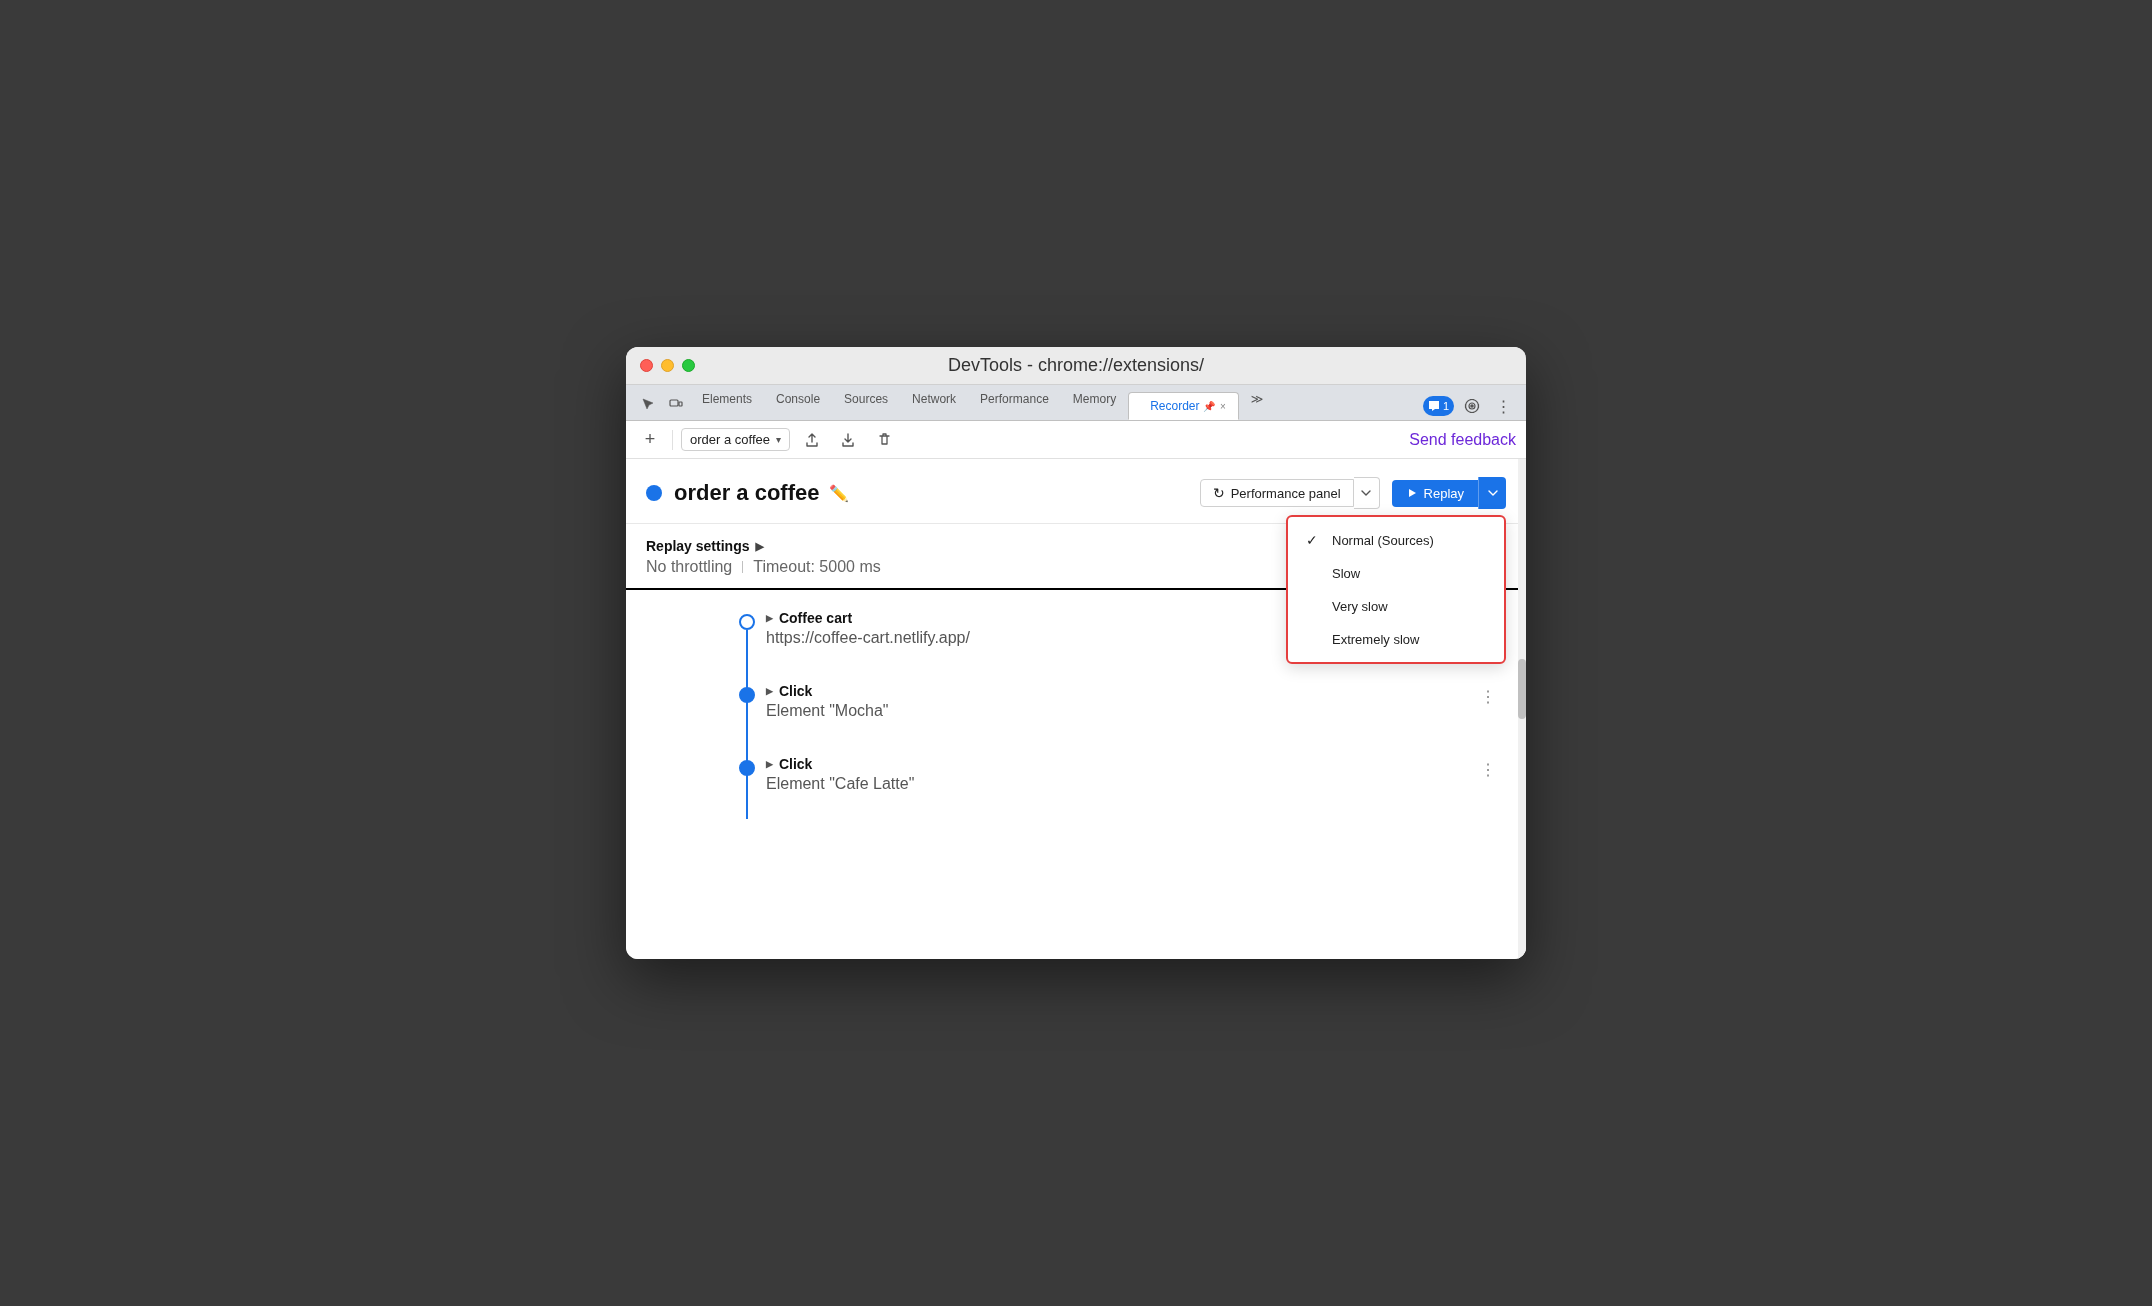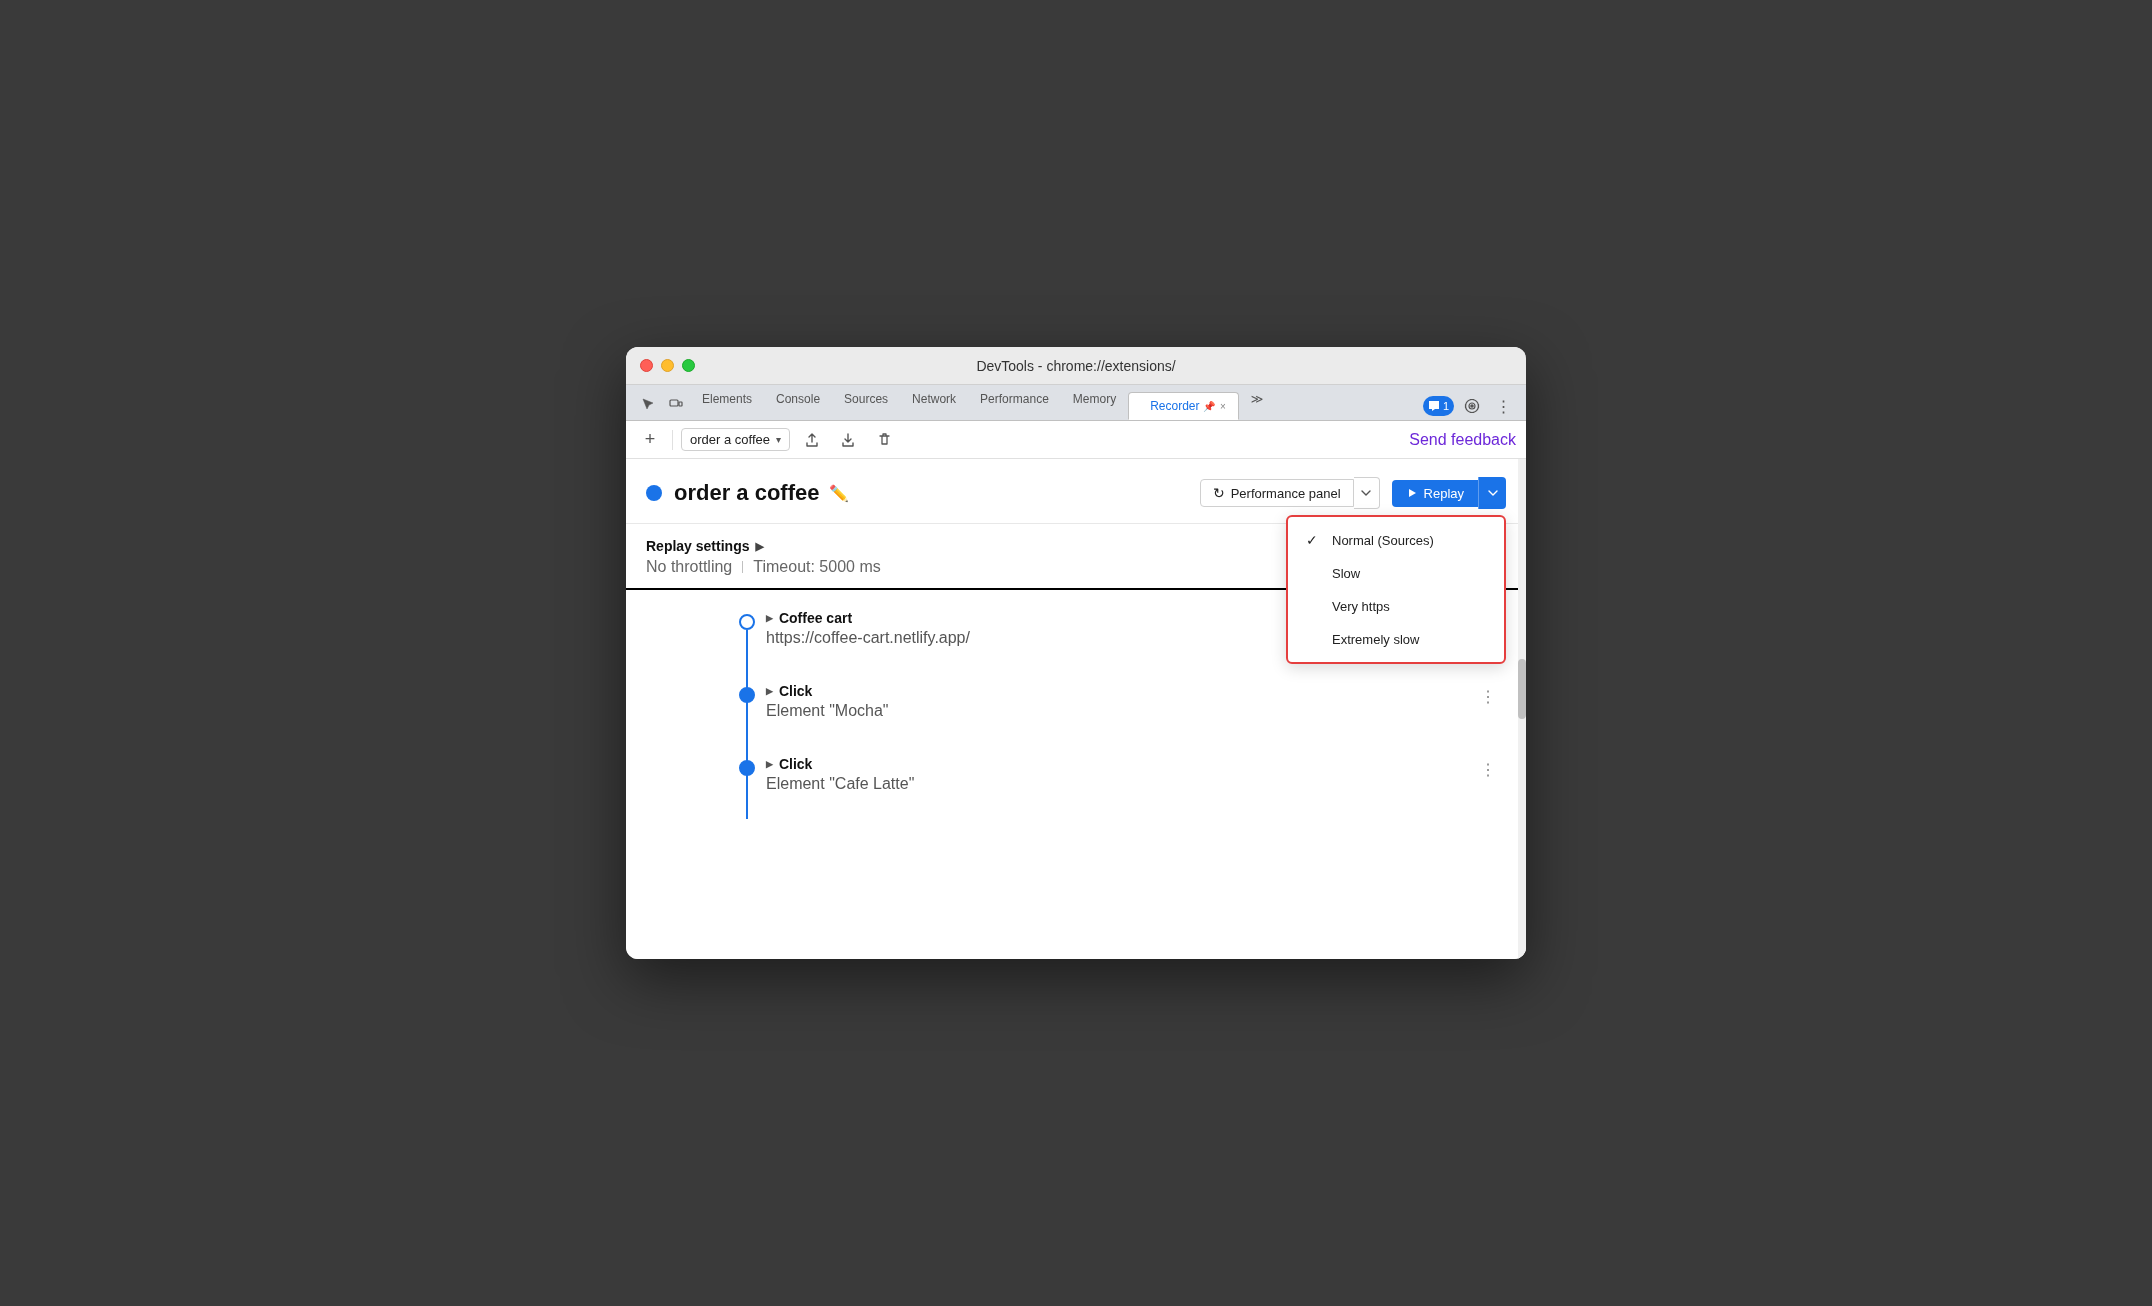--- a/index.html
+++ b/index.html
@@ -40,21 +40,21 @@
       height: 13px;
       border-radius: 50%;
     }
     .tl-red { background: #ff5f57; border: 1px solid #e0433a; }
     .tl-yellow { background: #ffbd2e; border: 1px solid #dfa129; }
     .tl-green { background: #28c940; border: 1px solid #1aab29; }
     .title-bar-title {
       position: absolute;
       left: 50%;
       transform: translateX(-50%);
-      font-size: 14px;
+      font-size: 18px;
       color: #333;
       font-weight: 500;
     }
 
     
     .devtools-tabs {
       background: #dee1e6;
       height: 36px;
       display: flex;
       align-items: flex-end;
@@ -552,21 +552,21 @@
           <div class="speed-item selected">
             <span class="checkmark">✓</span>
             <span>Normal (Sources)</span>
           </div>
           <div class="speed-item">
             <span class="no-check"></span>
             <span>Slow</span>
           </div>
           <div class="speed-item">
             <span class="no-check"></span>
-            <span>Very https</span>
+            <span>Very slow</span>
           </div>
           <div class="speed-item">
             <span class="no-check"></span>
             <span>Extremely slow</span>
           </div>
         </div>
       </div>
     </div>
 
     <div class="replay-settings">

